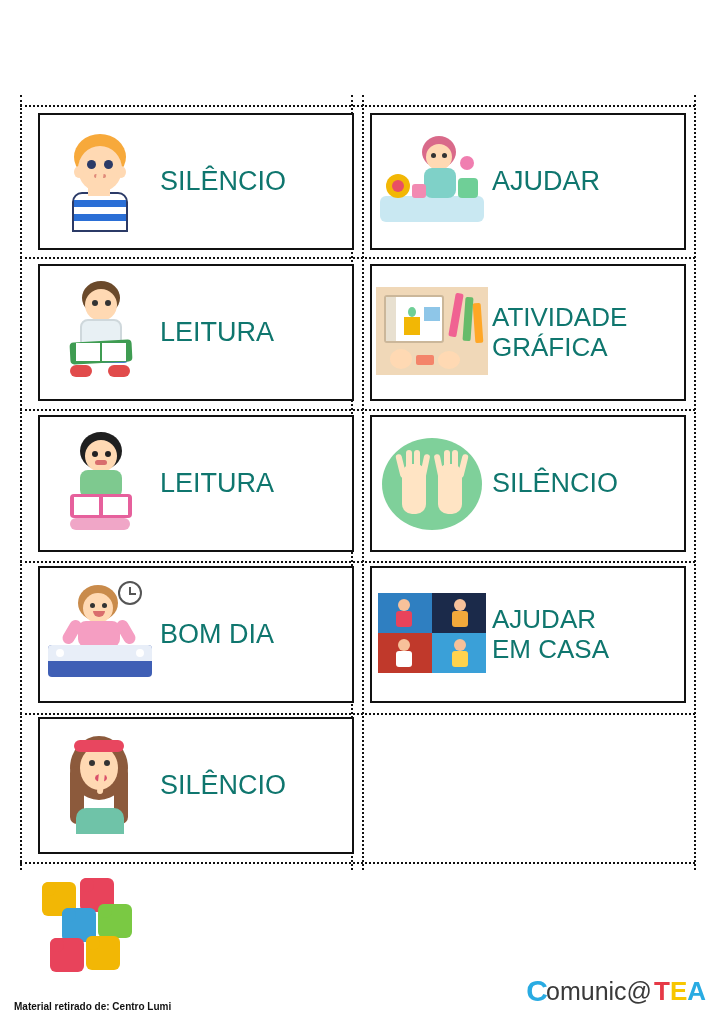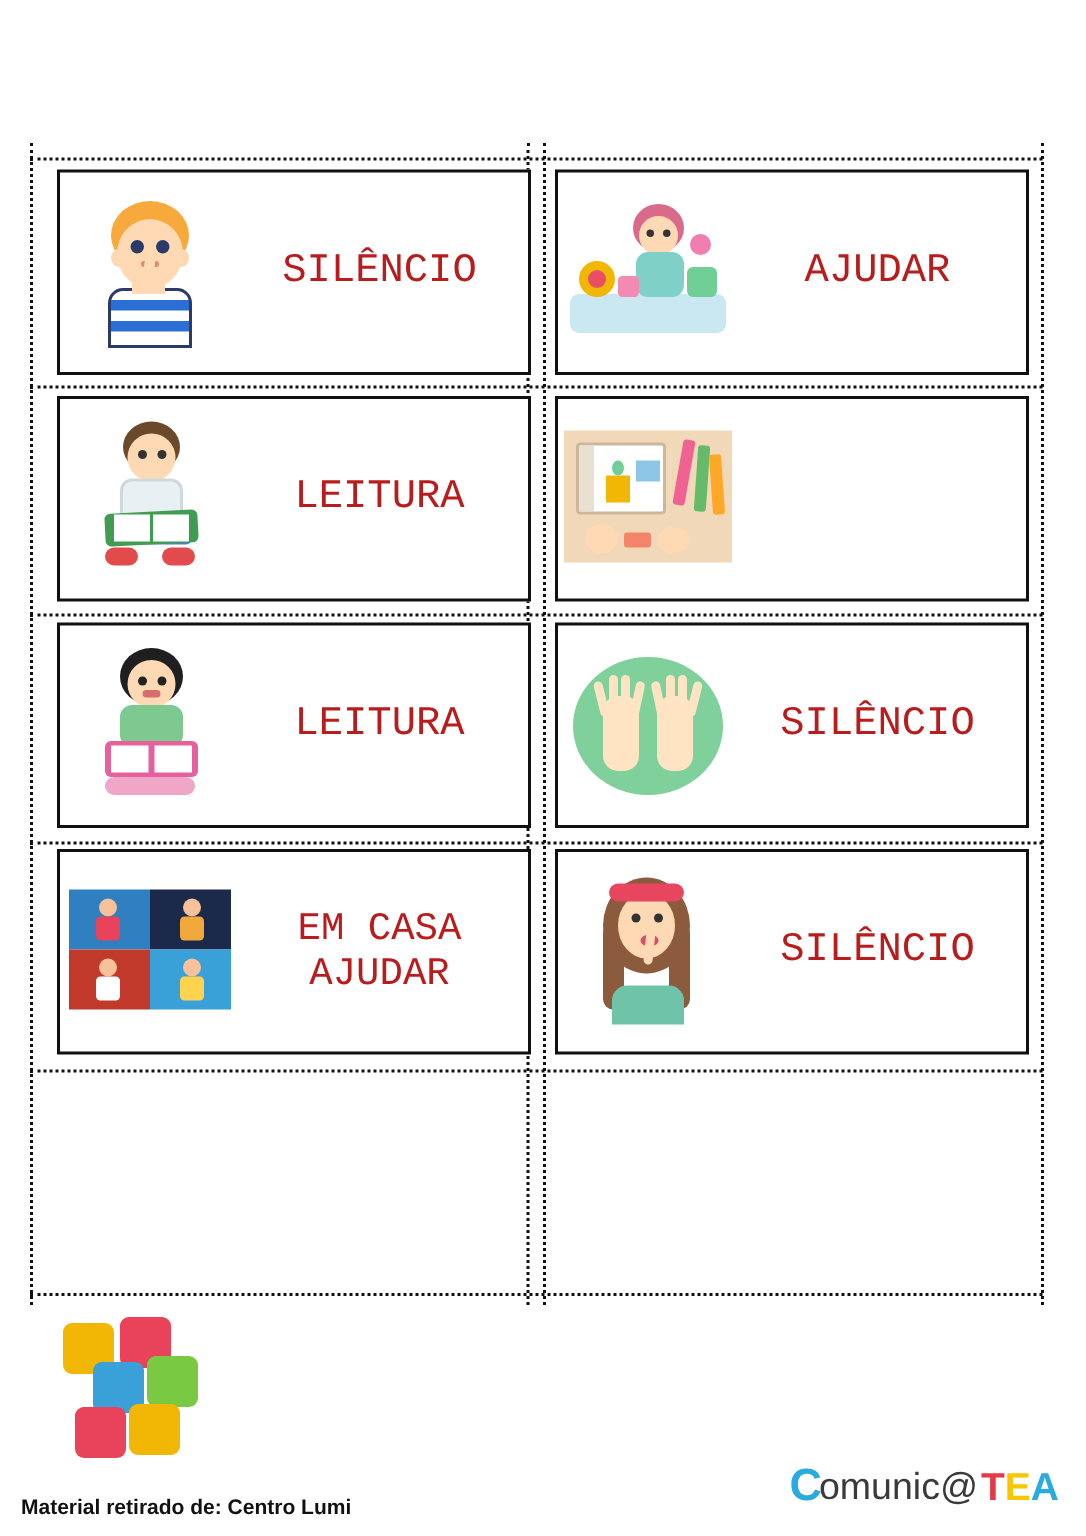--- a/index.html
+++ b/index.html
@@ -79,44 +79,44 @@
     flex: 0 0 120px;
     display: flex;
     align-items: center;
     justify-content: center;
     position: relative;
   }
 
   .card-label {
     flex: 1 1 auto;
     font-size: 27px;
-    color: #b91c1c;
-    text-align: center;
+    color: #0f766e;
+    text-align: left;
     line-height: 1.12;
     padding-right: 6px;
-    font-family: Liberation Mono, monospace;
+    font-family: Liberation Sans, sans-serif;
   }
   .card-label.two-line { font-size: 26px; }
 
   
   .art {
     position: relative;
     width: 112px;
     height: 120px;
   }
   .sh { position: absolute; }
 
   .circle { border-radius: 50%; }
 
   
   .footer-note {
     position: absolute;
     left: 14px;
     bottom: 12px;
-    font-size: 14px;
+    font-size: 10px;
     font-weight: bold;
     color: #111;
     font-family: "Liberation Sans", sans-serif;
   }
 
   .puzzle {
     position: absolute;
     left: 40px;
     bottom: 50px;
     width: 96px;
@@ -259,20 +259,24 @@
           <div class="sh" style="left:32px;top:34px;width:8px;height:10px;background:#6fcf97;border-radius:50%"></div>
           <div class="sh" style="left:48px;top:34px;width:16px;height:14px;background:#8ec6e8"></div>
           <div class="sh" style="left:76px;top:20px;width:8px;height:44px;background:#f06292;transform:rotate(10deg);border-radius:2px"></div>
           <div class="sh" style="left:88px;top:24px;width:8px;height:44px;background:#66bb6a;transform:rotate(4deg);border-radius:2px"></div>
           <div class="sh" style="left:98px;top:30px;width:8px;height:40px;background:#ffa726;transform:rotate(-4deg);border-radius:2px"></div>
           <div class="sh circle" style="left:14px;top:76px;width:22px;height:20px;background:#ffd9b3"></div>
           <div class="sh circle" style="left:62px;top:78px;width:22px;height:18px;background:#ffd9b3"></div>
           <div class="sh" style="left:40px;top:82px;width:18px;height:10px;background:#f4846a;border-radius:2px"></div>
         </div>
       </div>
+      <div class="card-label two-line">
+        <div>ATIVIDADE</div>
+        <div>GRÁFICA</div>
+      </div>
     </div>
 
     <div class="card">
       <div class="card-art">
         <div class="art">
           <div class="sh circle" style="left:36px;top:8px;width:42px;height:38px;background:#1f1f1f"></div>
           <div class="sh circle" style="left:41px;top:16px;width:32px;height:32px;background:#ffd9b3"></div>
           <div class="sh circle" style="left:48px;top:27px;width:6px;height:6px;background:#222"></div>
           <div class="sh circle" style="left:61px;top:27px;width:6px;height:6px;background:#222"></div>
           <div class="sh" style="left:51px;top:36px;width:12px;height:5px;background:#d96d6d;border-radius:4px"></div>
@@ -298,41 +302,63 @@
           <div class="sh" style="left:46px;top:30px;width:6px;height:24px;background:#ffe4c4;border-radius:4px;transform:rotate(12deg)"></div>
           <div class="sh" style="left:60px;top:30px;width:6px;height:24px;background:#ffe4c4;border-radius:4px;transform:rotate(-12deg)"></div>
           <div class="sh" style="left:68px;top:26px;width:6px;height:26px;background:#ffe4c4;border-radius:4px"></div>
           <div class="sh" style="left:76px;top:26px;width:6px;height:26px;background:#ffe4c4;border-radius:4px"></div>
           <div class="sh" style="left:84px;top:30px;width:6px;height:24px;background:#ffe4c4;border-radius:4px;transform:rotate(14deg)"></div>
         </div>
       </div>
       <div class="card-label">SILÊNCIO</div>
     </div>
 
+    <div class="card">
+      <div class="card-art">
+        <div class="art">
+          <div class="sh circle" style="left:74px;top:6px;width:24px;height:24px;background:#ffffff;border:2px solid #555;box-sizing:border-box"></div>
+          <div class="sh" style="left:85px;top:12px;width:2px;height:8px;background:#555"></div>
+          <div class="sh" style="left:85px;top:18px;width:7px;height:2px;background:#555"></div>
+          <div class="sh circle" style="left:34px;top:10px;width:40px;height:36px;background:#c98b4b"></div>
+          <div class="sh circle" style="left:39px;top:18px;width:30px;height:30px;background:#ffd9b3"></div>
+          <div class="sh circle" style="left:46px;top:28px;width:5px;height:5px;background:#333"></div>
+          <div class="sh circle" style="left:58px;top:28px;width:5px;height:5px;background:#333"></div>
+          <div class="sh" style="left:49px;top:36px;width:12px;height:6px;background:#d96d6d;border-radius:0 0 8px 8px"></div>
+          <div class="sh" style="left:34px;top:46px;width:42px;height:26px;background:#f59ec2;border-radius:8px"></div>
+          <div class="sh" style="left:22px;top:44px;width:12px;height:26px;background:#f59ec2;border-radius:6px;transform:rotate(30deg)"></div>
+          <div class="sh" style="left:76px;top:44px;width:12px;height:26px;background:#f59ec2;border-radius:6px;transform:rotate(-30deg)"></div>
+          <div class="sh" style="left:4px;top:70px;width:104px;height:32px;background:#3f5fb5;border-radius:4px"></div>
+          <div class="sh" style="left:4px;top:70px;width:104px;height:16px;background:#e8eef8;border-radius:4px 4px 0 0"></div>
+          <div class="sh circle" style="left:12px;top:74px;width:8px;height:8px;background:#ffffff"></div>
+          <div class="sh circle" style="left:92px;top:74px;width:8px;height:8px;background:#ffffff"></div>
+        </div>
+      </div>
+      <div class="card-label">BOM DIA</div>
+    </div>
 
     <div class="card">
       <div class="card-art">
         <div class="art">
           <div class="sh" style="left:2px;top:18px;width:54px;height:40px;background:#2f7fc1"></div>
           <div class="sh" style="left:56px;top:18px;width:54px;height:40px;background:#1b2a4a"></div>
           <div class="sh" style="left:2px;top:58px;width:54px;height:40px;background:#c0392b"></div>
           <div class="sh" style="left:56px;top:58px;width:54px;height:40px;background:#3aa0d8"></div>
           <div class="sh circle" style="left:22px;top:24px;width:12px;height:12px;background:#f7c19a"></div>
           <div class="sh" style="left:20px;top:36px;width:16px;height:16px;background:#e8435b;border-radius:3px"></div>
           <div class="sh circle" style="left:78px;top:24px;width:12px;height:12px;background:#f7c19a"></div>
           <div class="sh" style="left:76px;top:36px;width:16px;height:16px;background:#f2a93b;border-radius:3px"></div>
           <div class="sh circle" style="left:22px;top:64px;width:12px;height:12px;background:#f7c19a"></div>
           <div class="sh" style="left:20px;top:76px;width:16px;height:16px;background:#ffffff;border-radius:3px"></div>
           <div class="sh circle" style="left:78px;top:64px;width:12px;height:12px;background:#f7c19a"></div>
           <div class="sh" style="left:76px;top:76px;width:16px;height:16px;background:#ffd34e;border-radius:3px"></div>
         </div>
       </div>
       <div class="card-label two-line">
+        <div>AJUDAR</div>
         <div>EM CASA</div>
-        <div>AJUDAR</div>
       </div>
     </div>
 
     <div class="card">
       <div class="card-art">
         <div class="art">
           <div class="sh circle" style="left:26px;top:10px;width:58px;height:64px;background:#8c5a3c"></div>
           <div class="sh" style="left:26px;top:40px;width:14px;height:58px;background:#8c5a3c;border-radius:8px"></div>
           <div class="sh" style="left:70px;top:40px;width:14px;height:58px;background:#8c5a3c;border-radius:8px"></div>
           <div class="sh circle" style="left:36px;top:20px;width:38px;height:44px;background:#ffd9b3"></div>

